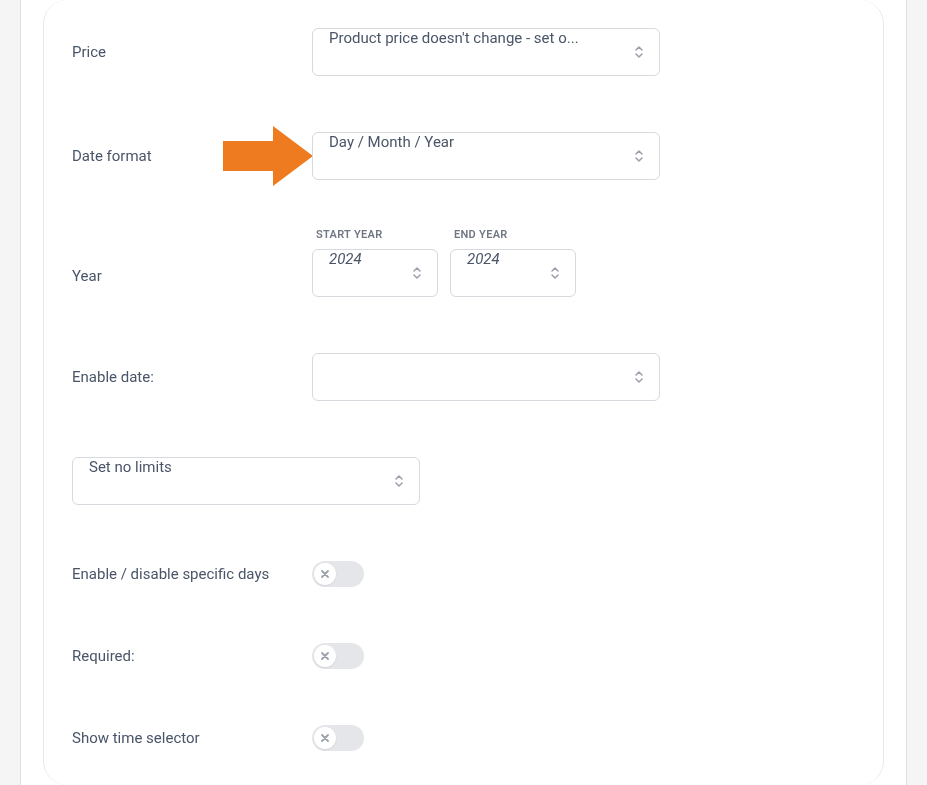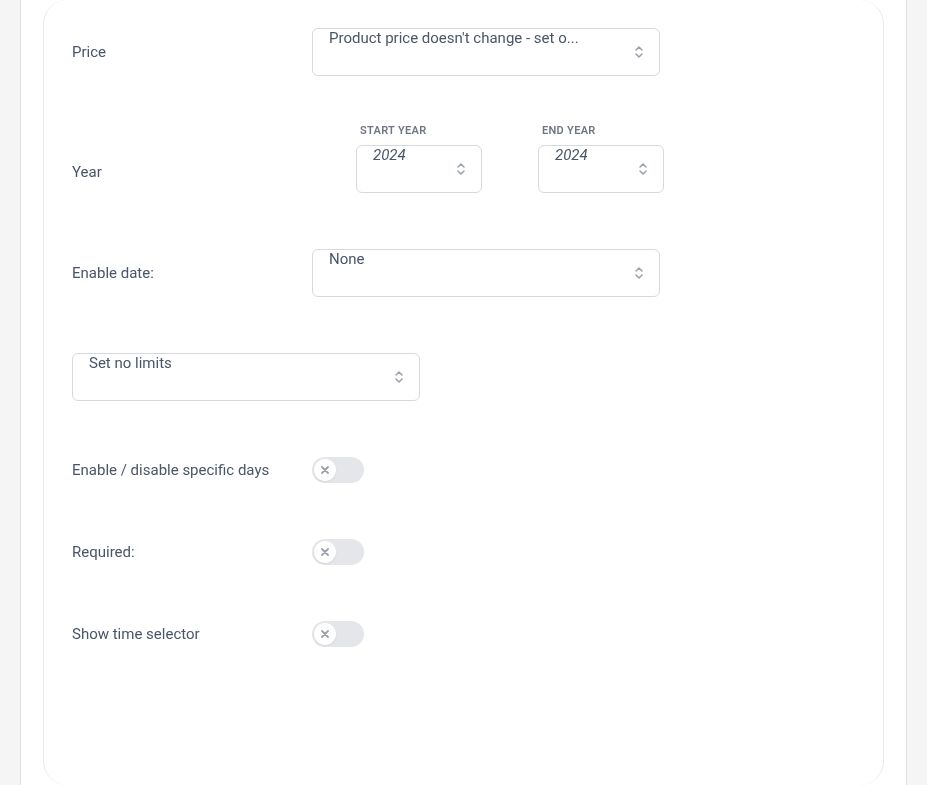--- a/index.html
+++ b/index.html
@@ -83,21 +83,20 @@
     .select-chevrons svg {
       display: block;
     }
     .year-group {
       display: flex;
       gap: 12px;
     }
     .year-item {
       display: flex;
       flex-direction: column;
-      margin-left: 44px;
     }
     .year-sublabel {
       font-size: 11px;
       font-weight: 600;
       letter-spacing: 0.3px;
       color: #707784;
       margin-bottom: 8px;
       margin-left: 4px;
     }
     .toggle {
@@ -162,20 +161,39 @@
           <span class="select-chevrons">
             <svg width="10" height="14" viewBox="0 0 10 14">
                 <path d="M2 5 L5 2 L8 5" stroke="#9aa0ab" stroke-width="1.5" fill="none" stroke-linecap="round" stroke-linejoin="round"></path>
                 <path d="M2 9 L5 12 L8 9" stroke="#9aa0ab" stroke-width="1.5" fill="none" stroke-linecap="round" stroke-linejoin="round"></path>
               </svg>
           </span>
         </div>
       </div>
     </div>
 
+    <div class="form-row">
+      <div class="label-col">Date format</div>
+      <div class="arrow-pointer">
+        <svg width="90" height="60" viewBox="0 0 90 60">
+          <polygon points="0,15 50,15 50,0 90,30 50,60 50,45 0,45" fill="#ee7b1f"></polygon>
+        </svg>
+      </div>
+      <div class="control-col">
+        <div class="select-box">
+          <span class="select-text">Day / Month / Year</span>
+          <span class="select-chevrons">
+            <svg width="10" height="14" viewBox="0 0 10 14">
+                <path d="M2 5 L5 2 L8 5" stroke="#9aa0ab" stroke-width="1.5" fill="none" stroke-linecap="round" stroke-linejoin="round"></path>
+                <path d="M2 9 L5 12 L8 9" stroke="#9aa0ab" stroke-width="1.5" fill="none" stroke-linecap="round" stroke-linejoin="round"></path>
+              </svg>
+          </span>
+        </div>
+      </div>
+    </div>
 
     <div class="form-row year-row">
       <div class="label-col">Year</div>
       <div class="control-col">
         <div class="year-group">
           <div class="year-item">
             <div class="year-sublabel">START YEAR</div>
             <div class="select-box narrow">
               <span class="select-text">2024</span>
               <span class="select-chevrons">
@@ -199,21 +217,20 @@
             </div>
           </div>
         </div>
       </div>
     </div>
 
     <div class="form-row">
       <div class="label-col">Enable date:</div>
       <div class="control-col">
         <div class="select-box">
-          <span class="select-text">None</span>
           <span class="select-chevrons">
             <svg width="10" height="14" viewBox="0 0 10 14">
                 <path d="M2 5 L5 2 L8 5" stroke="#9aa0ab" stroke-width="1.5" fill="none" stroke-linecap="round" stroke-linejoin="round"></path>
                 <path d="M2 9 L5 12 L8 9" stroke="#9aa0ab" stroke-width="1.5" fill="none" stroke-linecap="round" stroke-linejoin="round"></path>
               </svg>
           </span>
         </div>
       </div>
     </div>
 

